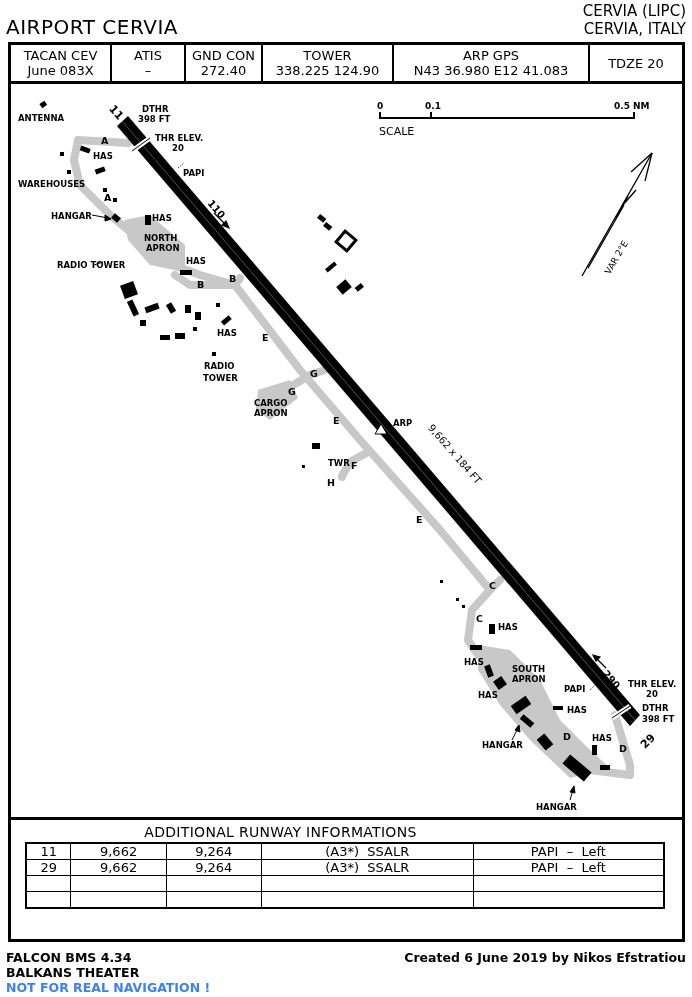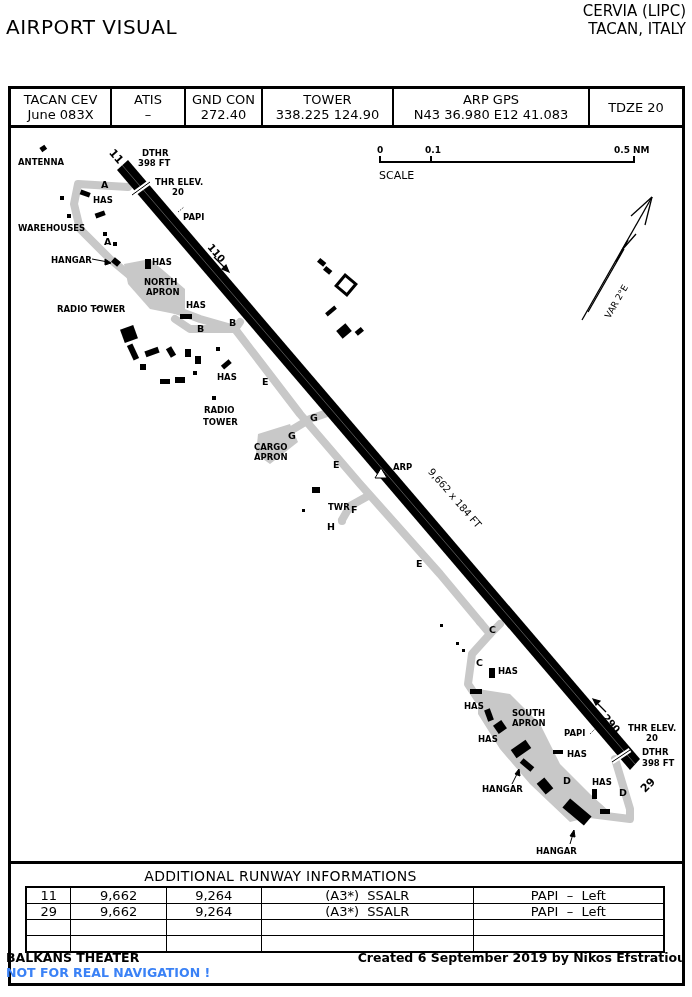--- a/index.html
+++ b/index.html
@@ -1,40 +1,40 @@
 <!DOCTYPE html>
 <html><head>
 <meta charset="utf-8">
 <style>
   html,body{margin:0;padding:0;background:#fff;}
   body{width:692px;height:997px;position:relative;overflow:hidden;font-family:"DejaVu Sans","Liberation Sans",sans-serif;color:#000;}
   .title{position:absolute;left:6px;top:15px;font-size:20px;letter-spacing:0.5px;}
   .loc{position:absolute;right:6px;top:2px;text-align:right;font-size:15px;line-height:18px;}
-  .frame{position:absolute;left:8px;top:42px;width:671px;height:894px;border:3px solid #000;margin-top:44px;}
+  .frame{position:absolute;left:8px;top:42px;width:671px;height:894px;border:3px solid #000;}
   .hdr{position:absolute;left:0;top:0;width:671px;height:36px;border-bottom:3px solid #000;display:flex;}
   .hdr .cell{border-right:2px solid #000;display:flex;flex-direction:column;align-items:center;justify-content:center;font-size:13px;line-height:15px;}
   .hdr .cell:last-child{border-right:none;}
   .map{position:absolute;left:0;top:39px;width:671px;height:733px;border-bottom:3px solid #000;}
   .map svg{position:absolute;left:0;top:0;}
   .tbl-wrap{position:absolute;left:0;top:775px;width:539px;height:119px;}
   .tbl-title{text-align:center;font-size:14px;margin-top:4px;letter-spacing:0.3px;}
   table{position:absolute;left:14px;top:22px;width:640px;border-collapse:collapse;border:2px solid #000;}
   td,th{border:1.5px solid #000;font-size:13px;font-weight:normal;height:15px;padding:0;text-align:center;line-height:15px;}
   .foot-l{position:absolute;left:6px;top:950px;font-size:12.5px;line-height:15px;font-weight:bold;}
   .foot-r{position:absolute;right:6px;top:950px;font-size:12.5px;font-weight:bold;}
   .red{color:#3b82f6;}
   .lbl{font-family:"DejaVu Sans","Liberation Sans",sans-serif;font-weight:bold;fill:#000;}
 </style>
 </head>
 <body>
 
-<div class="title">AIRPORT VISUAL</div>
+<div class="title">AIRPORT CERVIA</div>
 <div class="loc">
   <div>CERVIA (LIPC)</div>
-  <div>TACAN, ITALY</div>
+  <div>CERVIA, ITALY</div>
 </div>
 
 <div class="frame">
   <div class="hdr">
     <div class="cell" style="width:99px">
       <span>TACAN CEV</span>
       <span>June 083X</span>
     </div>
     <div class="cell" style="width:72px">
       <span>ATIS</span>
@@ -283,16 +283,17 @@
         <td></td>
         <td></td>
         <td></td>
       </tr>
     </tbody>
       </table>
   </div>
 </div>
 
 <div class="foot-l">
+  <div>FALCON BMS 4.34</div>
   <div>BALKANS THEATER</div>
   <div class="red">NOT FOR REAL NAVIGATION !</div>
 </div>
-<div class="foot-r">Created 6 September 2019 by Nikos Efstratiou</div>
+<div class="foot-r">Created 6 June 2019 by Nikos Efstratiou</div>
 
 </body></html>

